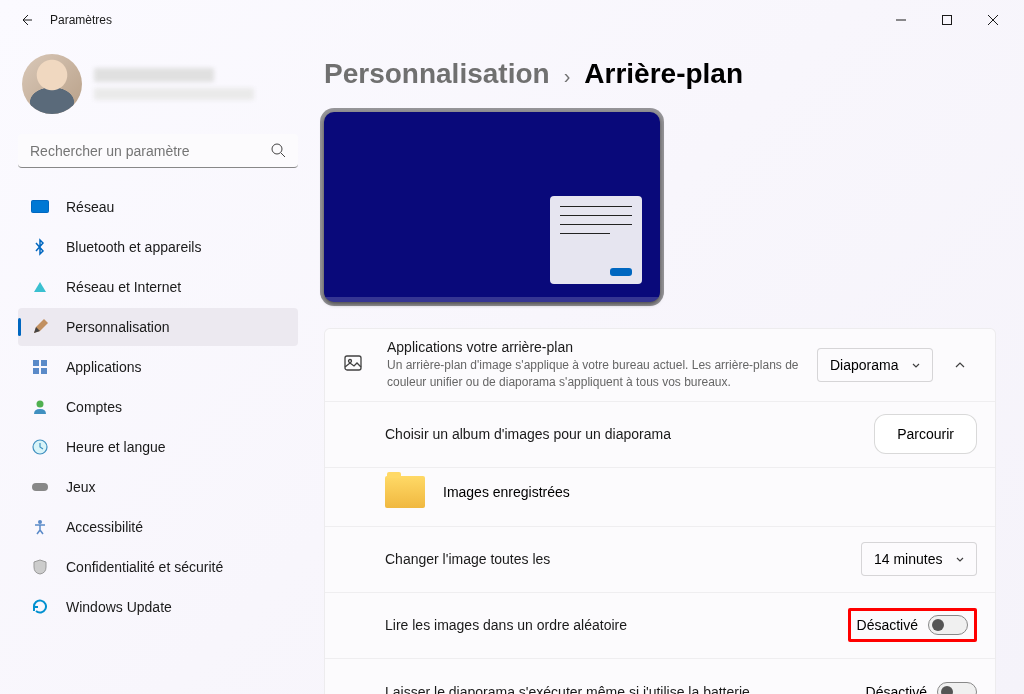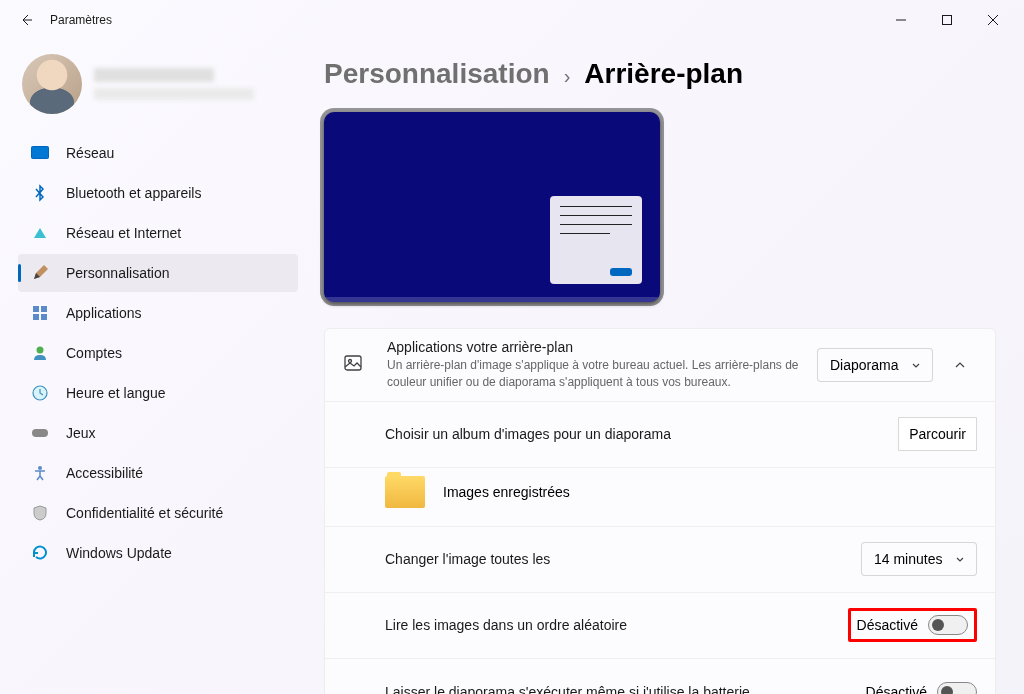--- a/index.html
+++ b/index.html
@@ -45,21 +45,21 @@
 
     .card { background:#fcfbfd; border:1px solid rgba(0,0,0,0.06); border-radius:6px; }
     .row { display:flex; align-items:center; min-height:66px; padding:10px 18px; border-bottom:1px solid rgba(0,0,0,0.05); }
     .row:last-child { border-bottom:none; }
     .row .ricon { width:22px; margin-right:22px; color:#404040; }
     .row .text { flex:1; }
     .row .title { font-size:14px; color:#1a1a1a; }
     .row .desc { font-size:12px; color:#666; margin-top:2px; line-height:1.4; }
     .dropdown { min-width:116px; height:34px; border:1px solid rgba(0,0,0,0.15); border-radius:4px; background:#fcfbfd; display:flex; align-items:center; justify-content:space-between; padding:0 10px 0 12px; font-size:14px; cursor:pointer; }
     .chev { width:34px; height:34px; margin-left:10px; display:flex; align-items:center; justify-content:center; cursor:pointer; color:#404040; }
-    .btn-outline { height:34px; padding:0 10px; border:1px solid rgba(0,0,0,0.15); border-radius:1px; background:#fff; font-size:14px; cursor:pointer; display:flex; align-items:center; }
+    .btn-outline { height:40px; padding:0 22px; border:1px solid rgba(0,0,0,0.15); border-radius:12px; background:#fff; font-size:14px; cursor:pointer; display:flex; align-items:center; }
 
     .folder-row { display:flex; align-items:center; padding:8px 18px 18px 60px; border-bottom:1px solid rgba(0,0,0,0.05); }
     .folder { width:40px; height:32px; background:linear-gradient(180deg,#ffd966 0%,#f0b840 100%); border-radius:2px; margin-right:18px; position:relative; }
     .folder::before { content:""; position:absolute; top:-4px; left:2px; width:14px; height:6px; background:#ffd966; border-radius:2px 2px 0 0; }
 
     .toggle-wrap { display:flex; align-items:center; gap:10px; }
     .toggle-label { font-size:14px; }
     .toggle { width:40px; height:20px; border-radius:10px; border:1px solid #888; background:#f0f0f0; position:relative; cursor:pointer; }
     .toggle .knob { position:absolute; left:3px; top:3px; width:12px; height:12px; border-radius:50%; background:#555; }
 
@@ -96,20 +96,27 @@
 
 <div class="container">
   <div class="sidebar">
     <div class="profile">
       <div class="avatar"></div>
       <div>
         <div class="profile-name"></div>
         <div class="profile-email"></div>
       </div>
     </div>
+    <div class="search">
+      <input placeholder="Rechercher un paramètre" style="">
+      <span class="icon"><svg width="15" height="15" viewBox="0 0 15 15" fill="none" stroke="#444" stroke-width="1">
+            <circle cx="6" cy="6" r="5"></circle>
+            <line x1="10" y1="10" x2="14" y2="14"></line>
+          </svg></span>
+    </div>
     <ul class="nav">
       <li>
           <span class="icon">
             <svg width="18" height="14">
               <rect x="0.5" y="0.5" width="17" height="12" rx="1" fill="#0078d4" stroke="#0067c0"></rect>
             </svg>
           </span>
           <span>Réseau</span>
         </li>
       <li>

